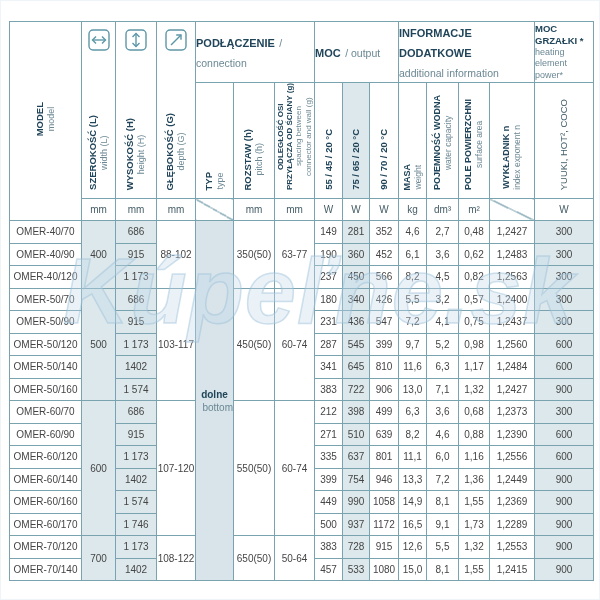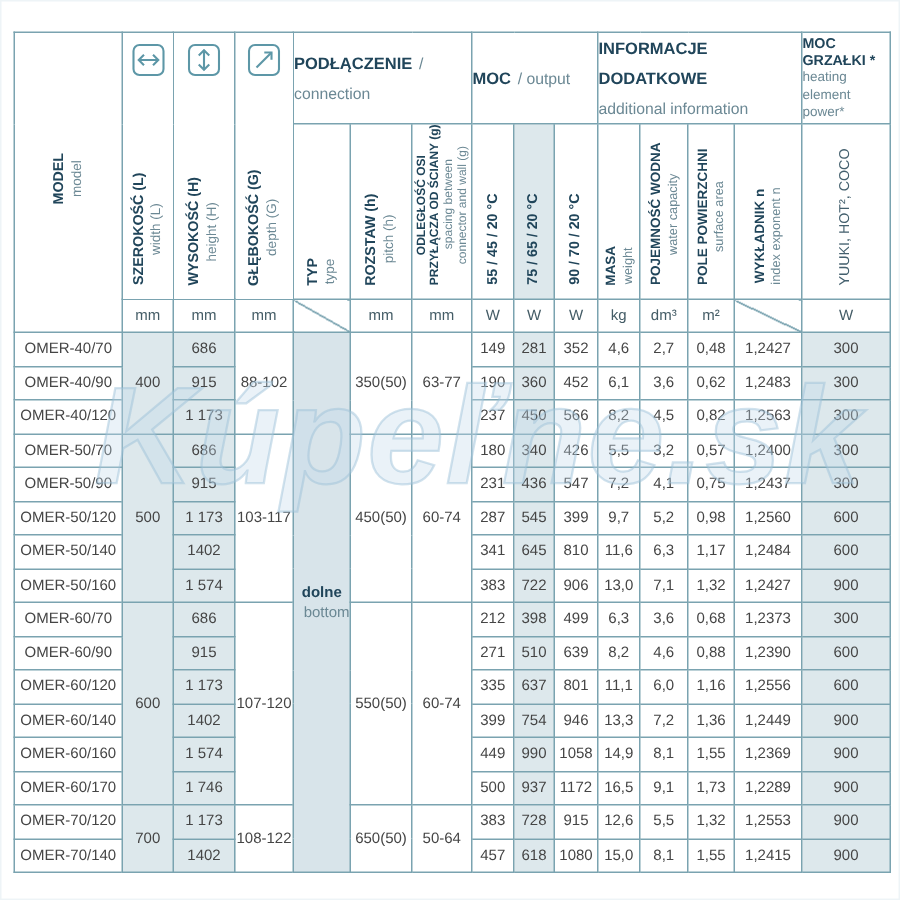--- a/index.html
+++ b/index.html
@@ -399,21 +399,21 @@
           <td class="data">12,6</td>
           <td class="data">5,5</td>
           <td class="data">1,32</td>
           <td class="data">1,2553</td>
           <td class="data shade">900</td>
         </tr>
         <tr>
           <td class="data model-cell">OMER-70/140</td>
           <td class="data shade">1402</td>
           <td class="data">457</td>
-          <td class="data shade">618</td>
+          <td class="data shade">533</td>
           <td class="data">1080</td>
           <td class="data">15,0</td>
           <td class="data">8,1</td>
           <td class="data">1,55</td>
           <td class="data">1,2415</td>
           <td class="data shade">900</td>
         </tr>
       </tbody>
   </table>
 </div>

